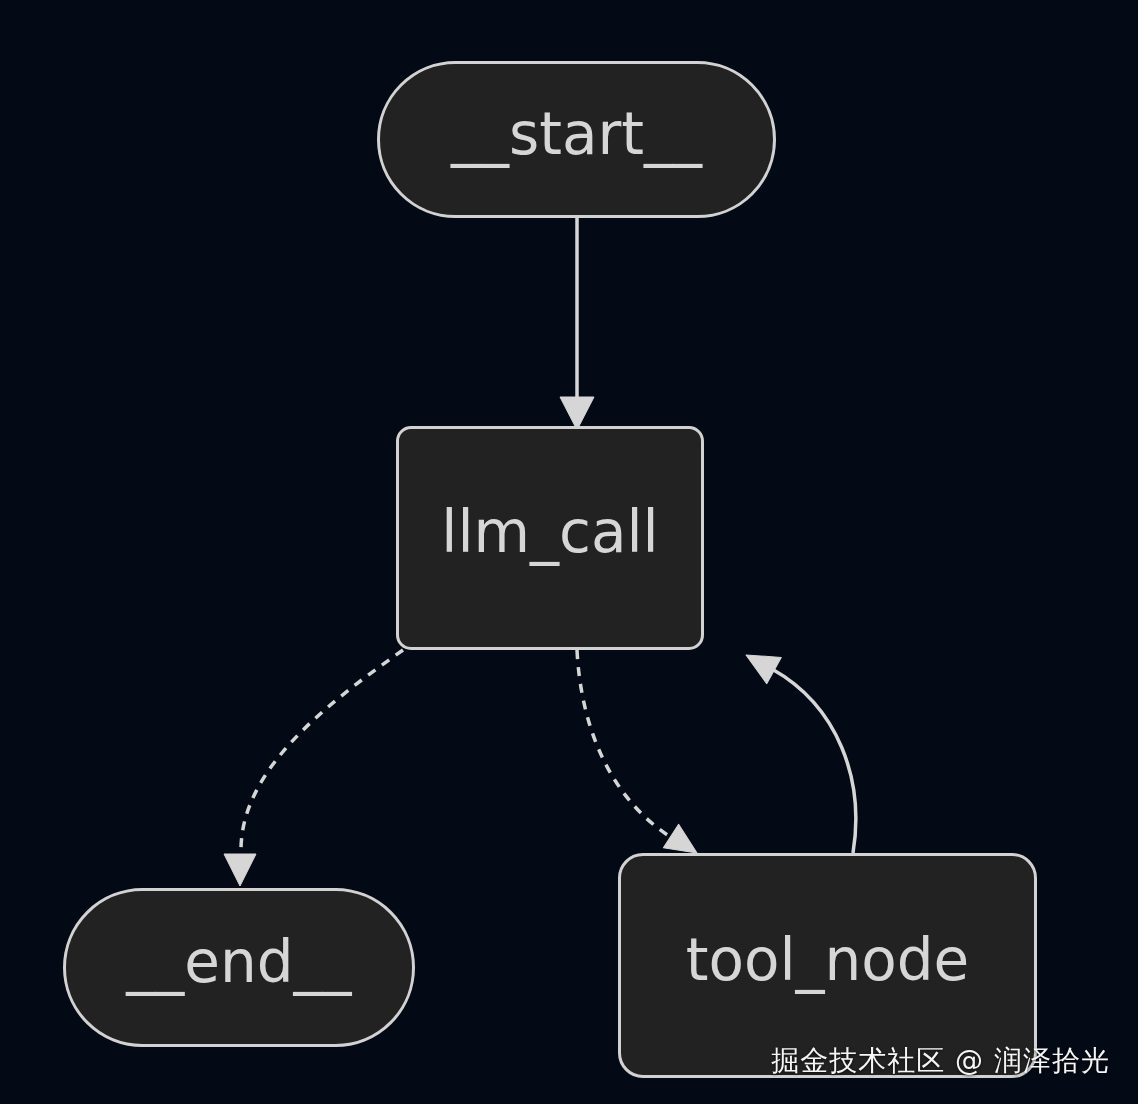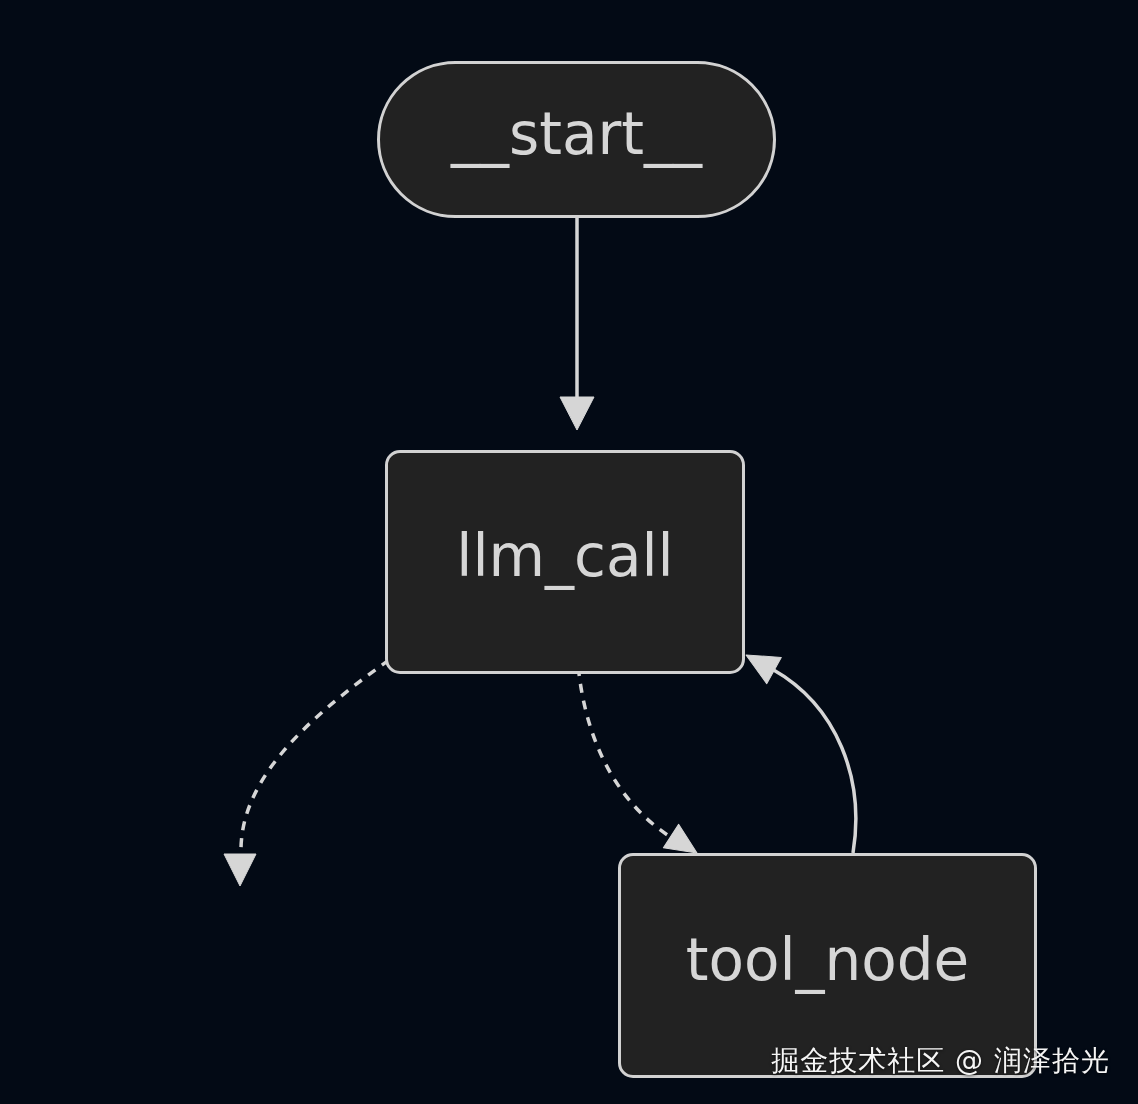--- a/index.html
+++ b/index.html
@@ -46,23 +46,23 @@
     align-items: center;
     justify-content: center;
     color: var(--node-text);
     font-size: 58px;
     line-height: 1;
     white-space: nowrap;
   }
   .stadium { border-radius: 999px; }
   .rounded-rect { border-radius: 15px; }
   .node-start   { left: 377px; top: 61px;  width: 399px; height: 157px; }
-  .node-llm     { left: 385px; top: 426px; width: 360px; height: 224px; margin-top: 24px; }
+  .node-llm     { left: 396px; top: 426px; width: 308px; height: 224px; }
   .node-end     { left: 63px;  top: 888px; width: 352px; height: 159px; }
-  .node-tool    { left: 618px; top: 853px; width: 419px; height: 225px; }
+  .node-tool    { left: 618px; top: 853px; width: 419px; height: 225px; border-radius: 25px; }
   .node-label { transform: translateY(-6px); }
   .watermark {
     position: absolute;
     right: 28px;
     top: 1042px;
     font-size: 28px;
     color: var(--watermark-color);
     text-shadow: 0 1px 3px rgba(0,0,0,0.65);
     letter-spacing: 1px;
     z-index: 5;
@@ -90,20 +90,23 @@
   </svg>
 
   <div class="node stadium node-start">
     <span class="node-label">__start__</span>
   </div>
 
   <div class="node rounded-rect node-llm">
     <span class="node-label">llm_call</span>
   </div>
 
+  <div class="node stadium node-end">
+    <span class="node-label">__end__</span>
+  </div>
 
   <div class="node rounded-rect node-tool">
     <span class="node-label">tool_node</span>
   </div>
 
   <div class="watermark">掘金技术社区 @ 润泽拾光</div>
 
 </div>
 
 </body></html>

